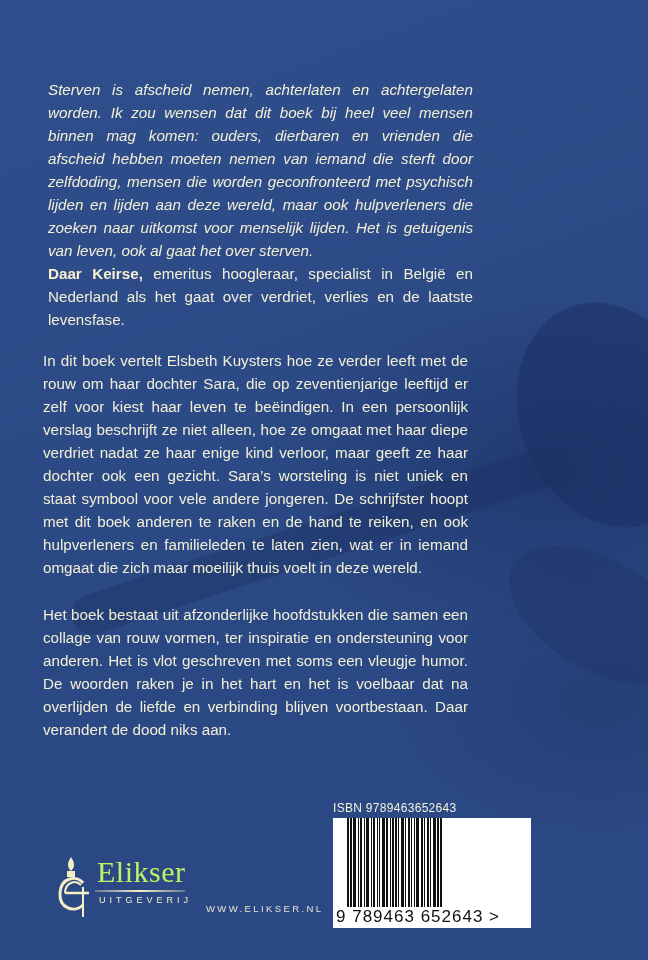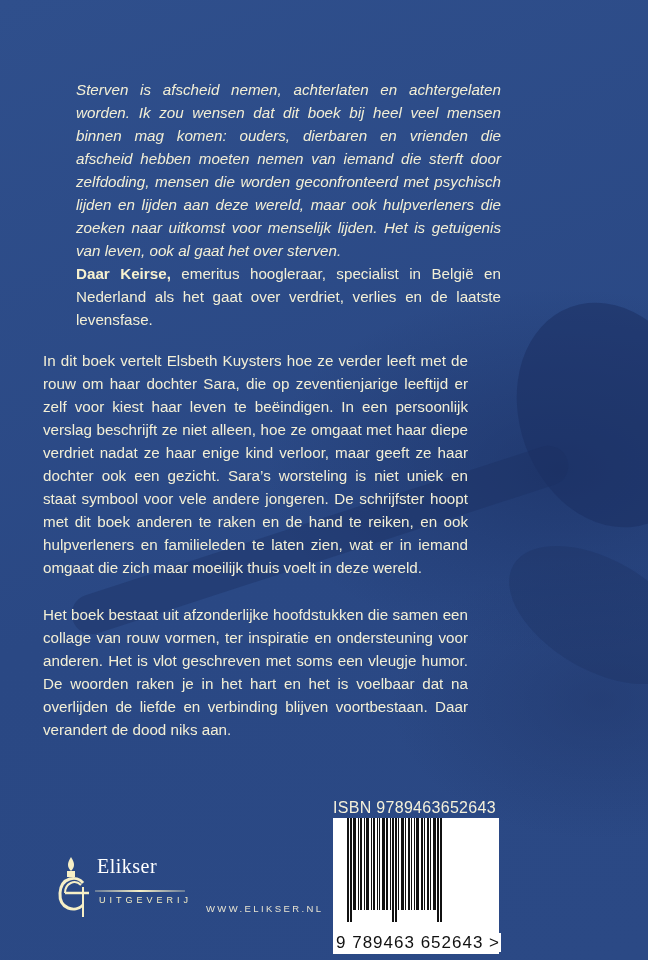--- a/index.html
+++ b/index.html
@@ -23,51 +23,51 @@
       background: rgba(28,48,98,0.55);
     }
     .stroke.s1 { left: 520px; top: 300px; width: 180px; height: 230px; transform: rotate(-20deg); }
     .stroke.s2 { left: 60px; top: 520px; width: 520px; height: 40px; transform: rotate(-18deg); border-radius: 40px; background: rgba(28,48,98,0.40); }
     .stroke.s3 { left: 500px; top: 560px; width: 200px; height: 110px; transform: rotate(30deg); background: rgba(28,48,98,0.35); }
 
     .content { position: relative; z-index: 1; }
 
     .quote {
       position: absolute; left: 48px; top: 78px; width: 425px;
-      font-size: 15.2px; line-height: 23px; text-align: justify; margin-left: 28px;
+      font-size: 15.2px; line-height: 23px; text-align: justify;
     }
     .quote-text { font-style: italic; }
     .attrib { font-style: normal; }
     .attrib b { font-weight: bold; color: #f7f1cf; }
 
     .para { position: absolute; left: 43px; width: 425px; font-size: 15.2px; line-height: 23px; text-align: justify; }
     .para.p1 { top: 349px; }
     .para.p2 { top: 603px; }
 
     .isbn-block { position: absolute; left: 333px; top: 800px; width: 166px; }
-    .isbn-label { font-size: 16px; letter-spacing: 0.3px; color: #f4f0da; line-height: 16px; margin-bottom: 2px; }
+    .isbn-label { font-size: 12px; letter-spacing: 0.3px; color: #f4f0da; line-height: 16px; margin-bottom: 2px; }
     .barcode {
-      background: #ffffff; width: 166px; height: 136px; position: relative;
+      background: #ffffff; width: 166px; height: 110px; position: relative; padding-left: 32px;
     }
     .bars { position: absolute; left: 14px; top: 0; height: 96px; display: flex; align-items: flex-start; }
     .bar { background: #111; height: 92px; margin-right: 1.5px; }
     .bar.guard { height: 104px; }
     .barcode-digits {
       position: absolute; left: 2px; bottom: 0px; width: 162px;
       font-family: "Liberation Sans", sans-serif; font-size: 17px; color: #111;
       background: transparent; line-height: 22px; letter-spacing: 1px; white-space: nowrap;
     }
     .barcode-digits span { background: #fff; padding: 0 1px; }
 
     .logo { position: absolute; left: 55px; top: 855px; width: 140px; height: 60px; }
     .logo-mark { position: absolute; left: 0; top: 0; width: 40px; height: 65px; }
     .logo-name {
       position: absolute; left: 42px; top: 0px;
       font-family: "Liberation Serif", "DejaVu Serif", serif;
-      font-size: 20px; color: #ffffff; letter-spacing: 0.5px;
+      font-size: 30px; color: #bef264; letter-spacing: 0.5px;
     }
     .logo-line { position: absolute; left: 40px; top: 35px; width: 90px; height: 2px; background: linear-gradient(90deg, rgba(246,239,198,0.3), #f6efc6 50%, rgba(246,239,198,0.3)); }
     .logo-sub {
       position: absolute; left: 44px; top: 40px;
       font-size: 9px; letter-spacing: 4px; color: #f6efc6;
     }
     .website {
       position: absolute; left: 206px; top: 903px;
       font-size: 9.5px; letter-spacing: 2.4px; color: #e8e4d2;
     }

